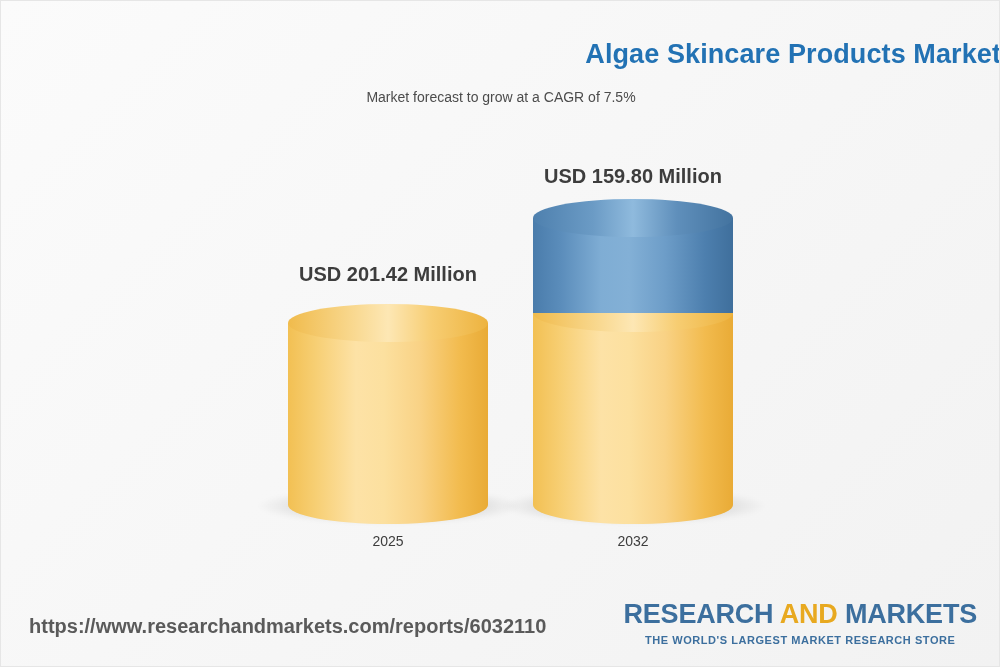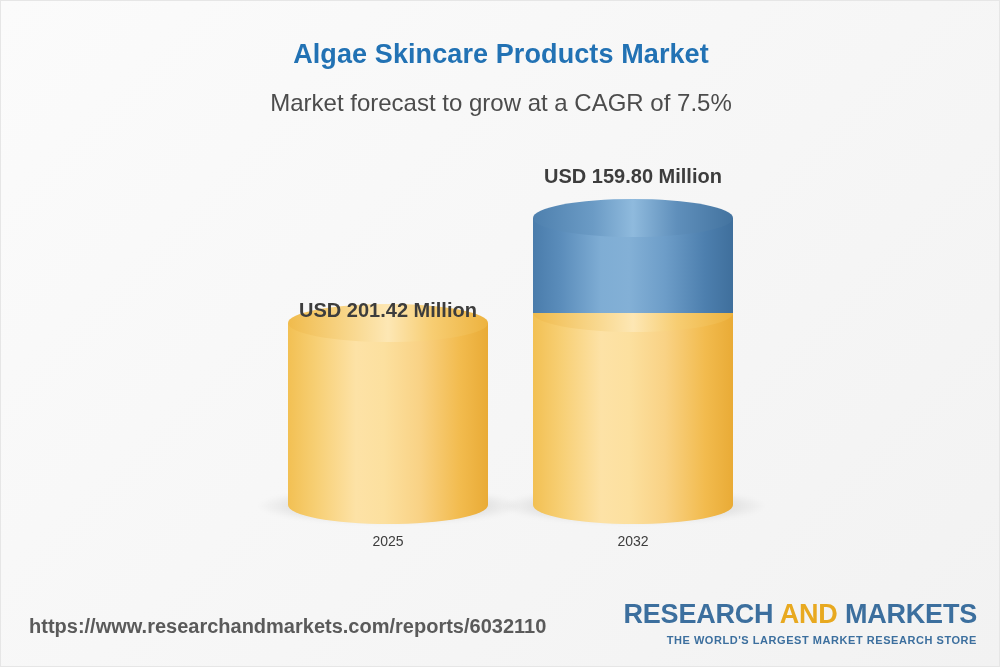--- a/index.html
+++ b/index.html
@@ -20,33 +20,33 @@
     background: linear-gradient(135deg, #fbfbfb 0%, #f7f7f7 45%, #f2f2f2 100%);
     box-sizing: border-box;
     border: 1px solid #e6e6e6;
     overflow: hidden;
   }
   #chart-title {
     position: absolute;
     top: 38px;
     left: 0;
     width: 1000px;
-    text-align: center;
+    text-align: right;
     font-size: 27px;
     font-weight: bold;
     color: #2272b4;
     letter-spacing: 0.1px;
   }
   #chart-subtitle {
     position: absolute;
     top: 88px;
     left: 0;
     width: 1000px;
     text-align: center;
-    font-size: 24px;
+    font-size: 14px;
     color: #4c4c4c;
   }
 
   .bar-group {
     position: absolute;
     bottom: 0;
   }
 
   .bar-label {
     position: absolute;
@@ -121,21 +121,21 @@
     bottom: 28px;
     font-size: 20px;
     color: #5a5a5a;
     font-weight: bold;
   }
 
   #logo {
     position: absolute;
     right: 22px;
     bottom: 20px;
-    text-align: right;
+    text-align: center;
     line-height: 1;
   }
   #logo-main {
     font-size: 27px;
     font-weight: bold;
     letter-spacing: -0.2px;
     color: #3c6f9e;
     white-space: nowrap;
   }
   #logo-main .and {
@@ -164,21 +164,21 @@
     <div class="cyl" style="left:0; top:0; width:200px; height:205px;">
 
       <div class="cyl-bottom yellow-body" style="top:182px; height:38px;"></div>
 
       <div class="cyl-body yellow-body" style="top:19px; height:182px;"></div>
 
       <div class="cyl-top yellow-top" style="top:0; height:38px;"></div>
     </div>
   </div>
 
-  <div class="bar-label" style="left:187px; top:262px;margin-top:36px;">USD 201.42 Million</div>
+  <div class="bar-label" style="left:187px; top:262px;">USD 201.42 Million</div>
   <div class="cat-label" style="left:187px; top:532px;">2025</div>
 
   <div class="shadow" style="left:503px; top:487px; width:260px; height:36px;"></div>
 
   <div class="bar-group" style="left:532px; bottom:157px; width:200px; height:310px;">
     <div class="cyl" style="left:0; top:0; width:200px; height:310px;">
 
       <div class="cyl-bottom yellow-body" style="top:287px; height:38px;"></div>
 
       <div class="cyl-body yellow-body" style="top:114px; height:192px;"></div>

